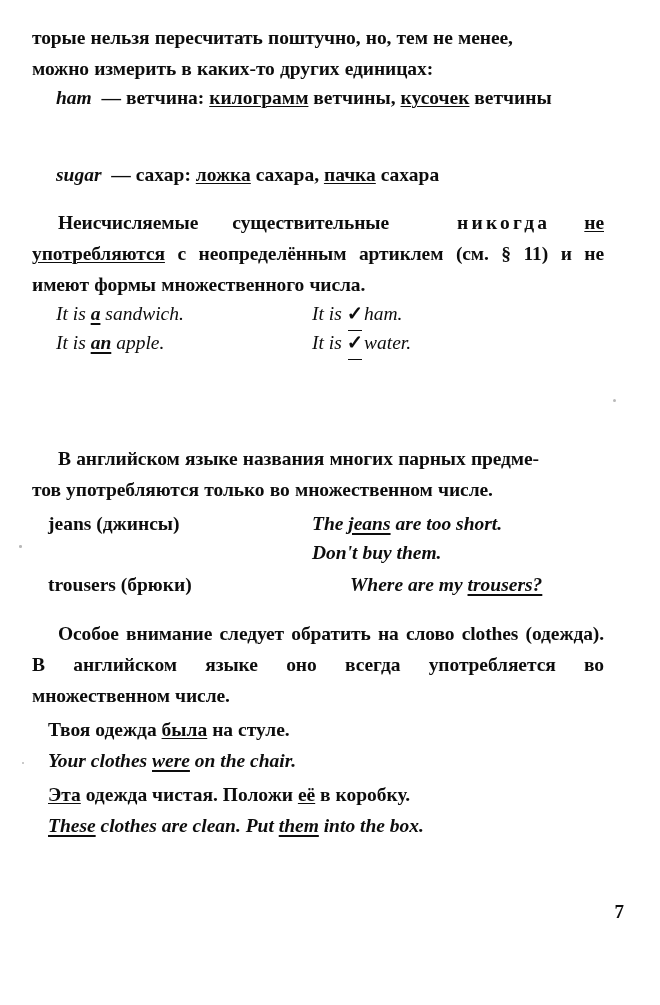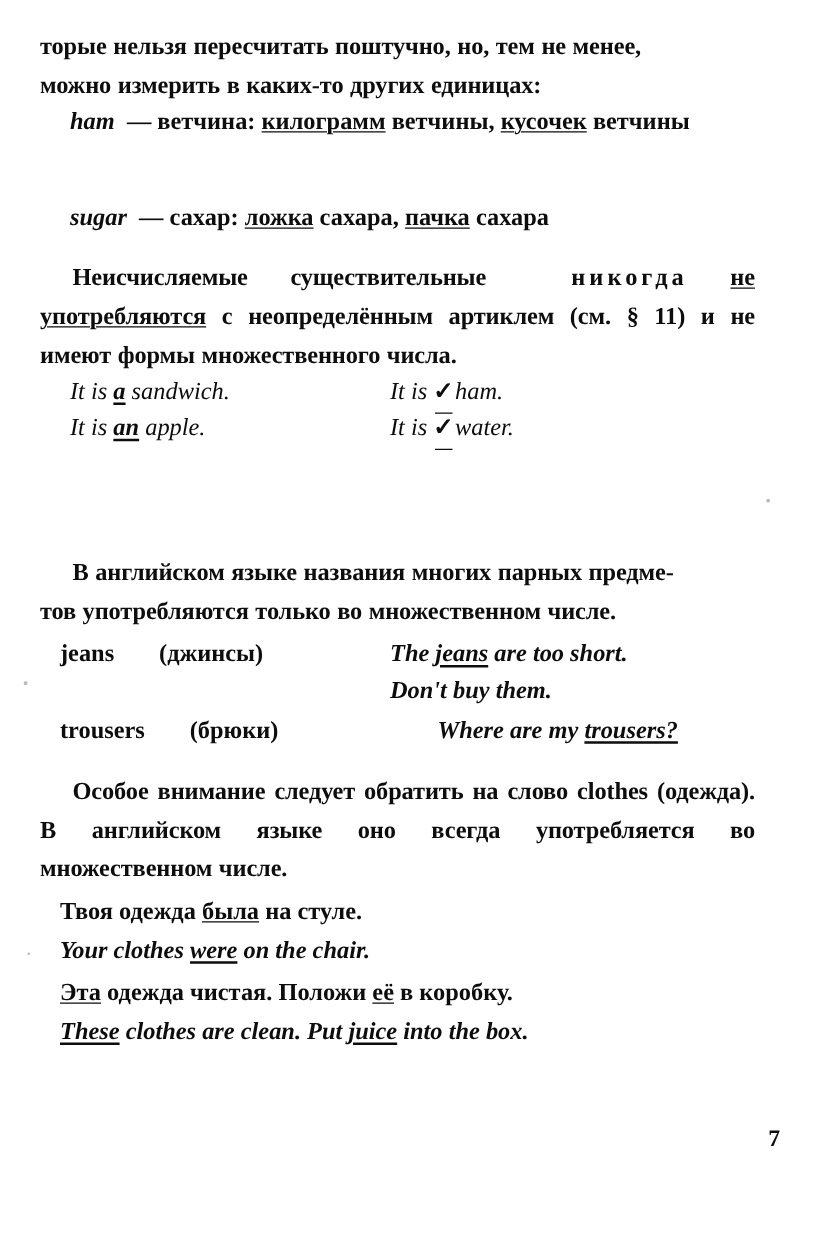--- a/index.html
+++ b/index.html
@@ -118,21 +118,21 @@
   
   .pair-term {
     position: absolute;
     left: 48px;
     font-size: 19.5px;
     line-height: 26px;
     font-weight: 700;
     white-space: nowrap;
   }
   .pair-term .en { font-weight: 700; }
-  .pair-term .ru { font-weight: 700; margin-left: 31px; }
+  .pair-term .ru { font-weight: 700; }
 
   
   .ru-line {
     position: absolute;
     left: 48px;
     font-size: 19.5px;
     line-height: 26px;
     font-weight: 700;
     white-space: nowrap;
   }
@@ -241,18 +241,18 @@
     <span>Твоя одежда </span><span class="uline">была</span><span> на стуле.</span>
   </div>
   <div class="ex-bold" style="left:48px;top:748px;">
     <span>Your clothes </span><span class="uline">were</span><span> on the chair.</span>
   </div>
 
   <div class="ru-line" style="top:782px;">
     <span class="uline">Эта</span><span> одежда чистая. Положи </span><span class="uline">её</span><span> в коробку.</span>
   </div>
   <div class="ex-bold" style="left:48px;top:813px;">
-    <span class="uline">These</span><span> clothes are clean. Put </span><span class="uline">juice</span><span> into the box.</span>
+    <span class="uline">These</span><span> clothes are clean. Put </span><span class="uline">them</span><span> into the box.</span>
   </div>
 
   <div class="folio">7</div>
 
 </div>
 
 </body></html>

